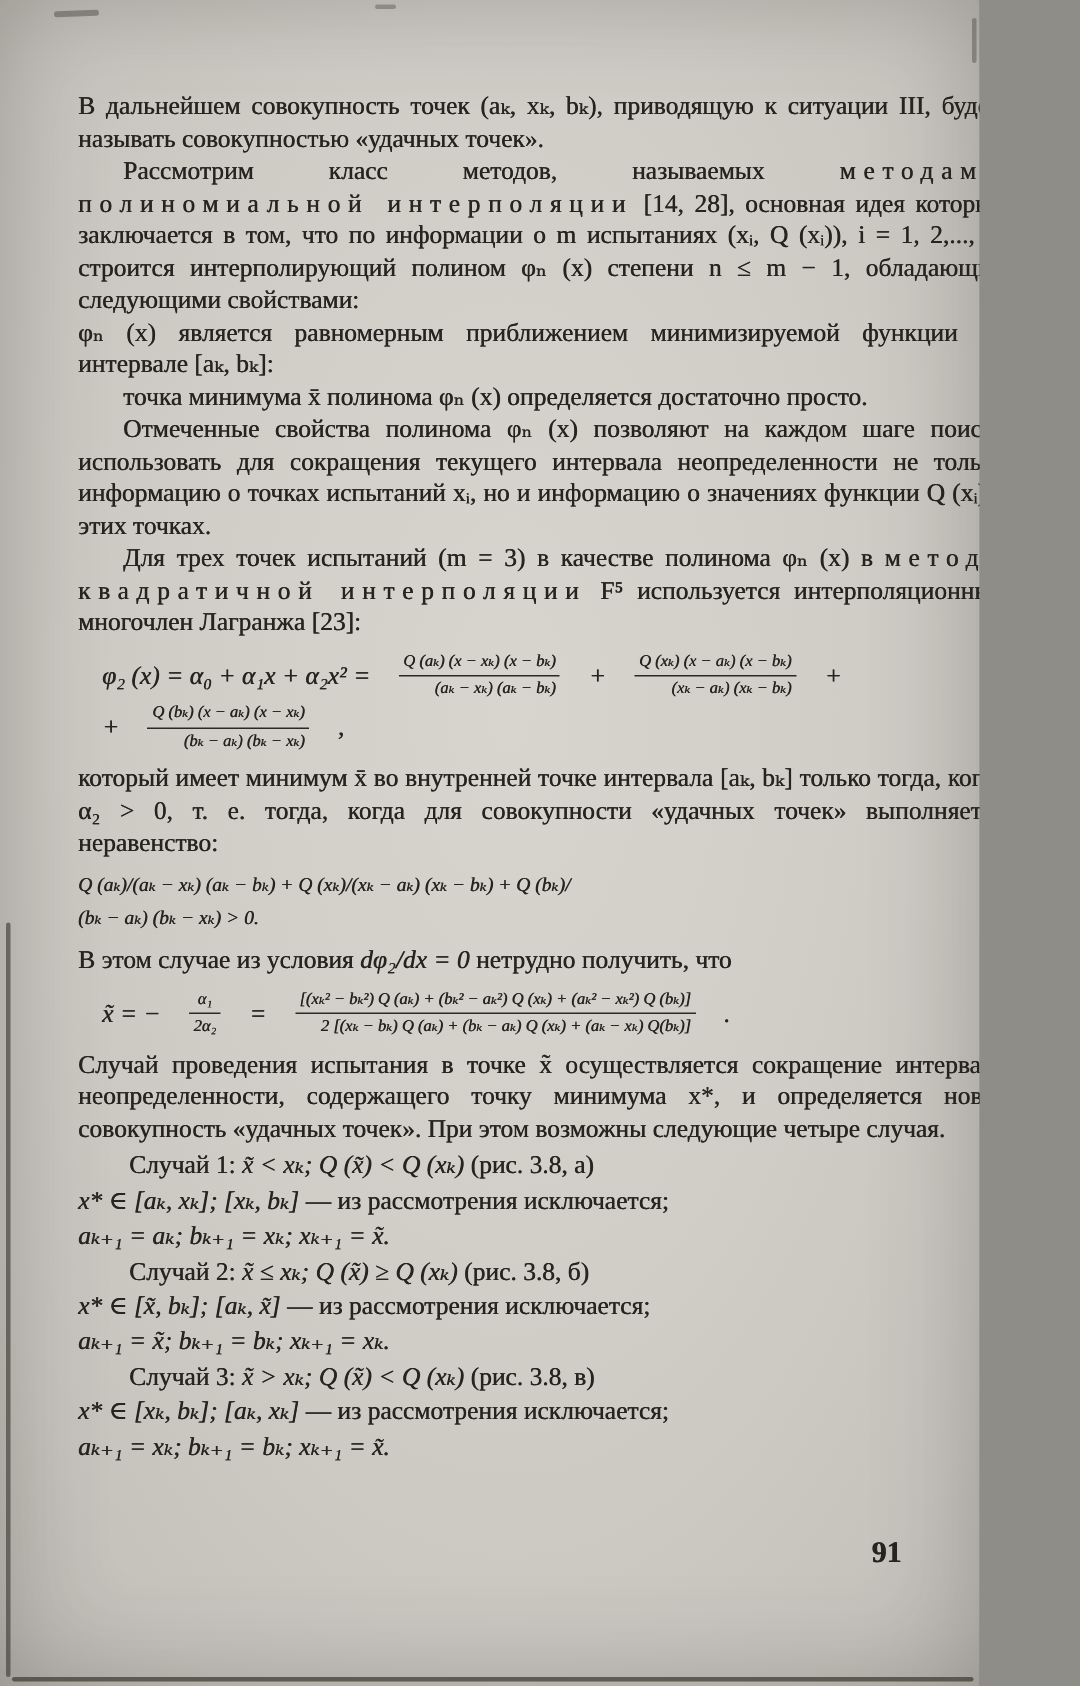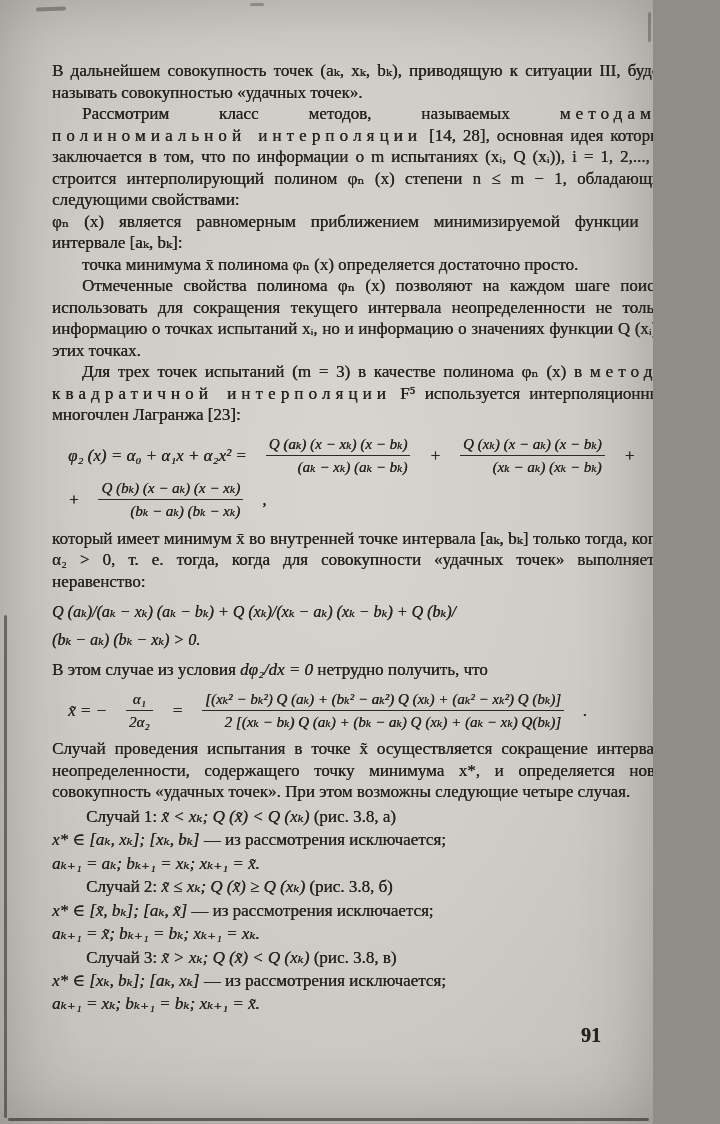--- a/index.html
+++ b/index.html
@@ -33,26 +33,26 @@
   }
   p { margin: 0; }
   .indent { text-indent: 30px; }
   .spaced { letter-spacing: 0.30em; }
   .mi { font-style: italic; }
   .rm { font-style: normal; }
 
   .formula { font-style: italic; margin: 9px 0 7px; white-space: nowrap; }
   .formula .row { display: block; margin: 3px 0; }
   .m { display: inline-block; vertical-align: middle; margin: 0 16px; }
-  .frac { display: inline-block; vertical-align: middle; text-align: center; font-size: 15px; line-height: 1.22; margin: 0 3px; }
+  .frac { display: inline-block; vertical-align: middle; text-align: center; font-size: 11px; line-height: 1.22; margin: 0 3px; }
   .frac > span { display: block; }
   .frac .num { padding: 0 3px 2px; border-bottom: 1.3px solid #2b2924; }
   .frac .den { padding: 2px 3px 0; text-align: right; }
 
-  .formula-plain { font-style: italic; font-size: 16px; line-height: 1.72; margin: 6px 0; text-align: left; }
+  .formula-plain { font-style: italic; font-size: 13px; line-height: 1.72; margin: 6px 0; text-align: left; }
   .formula-plain p { margin: 0; }
 
   .cases { line-height: 1.38; margin-top: 2px; }
   .case-head { text-indent: 34px; }
 
   .pagenum {
     position: absolute; right: 52px; top: 1024px;
     font-size: 20px; font-weight: bold; color: #262420;
     text-shadow: 0.3px 0 0 #2a2823;
   }

